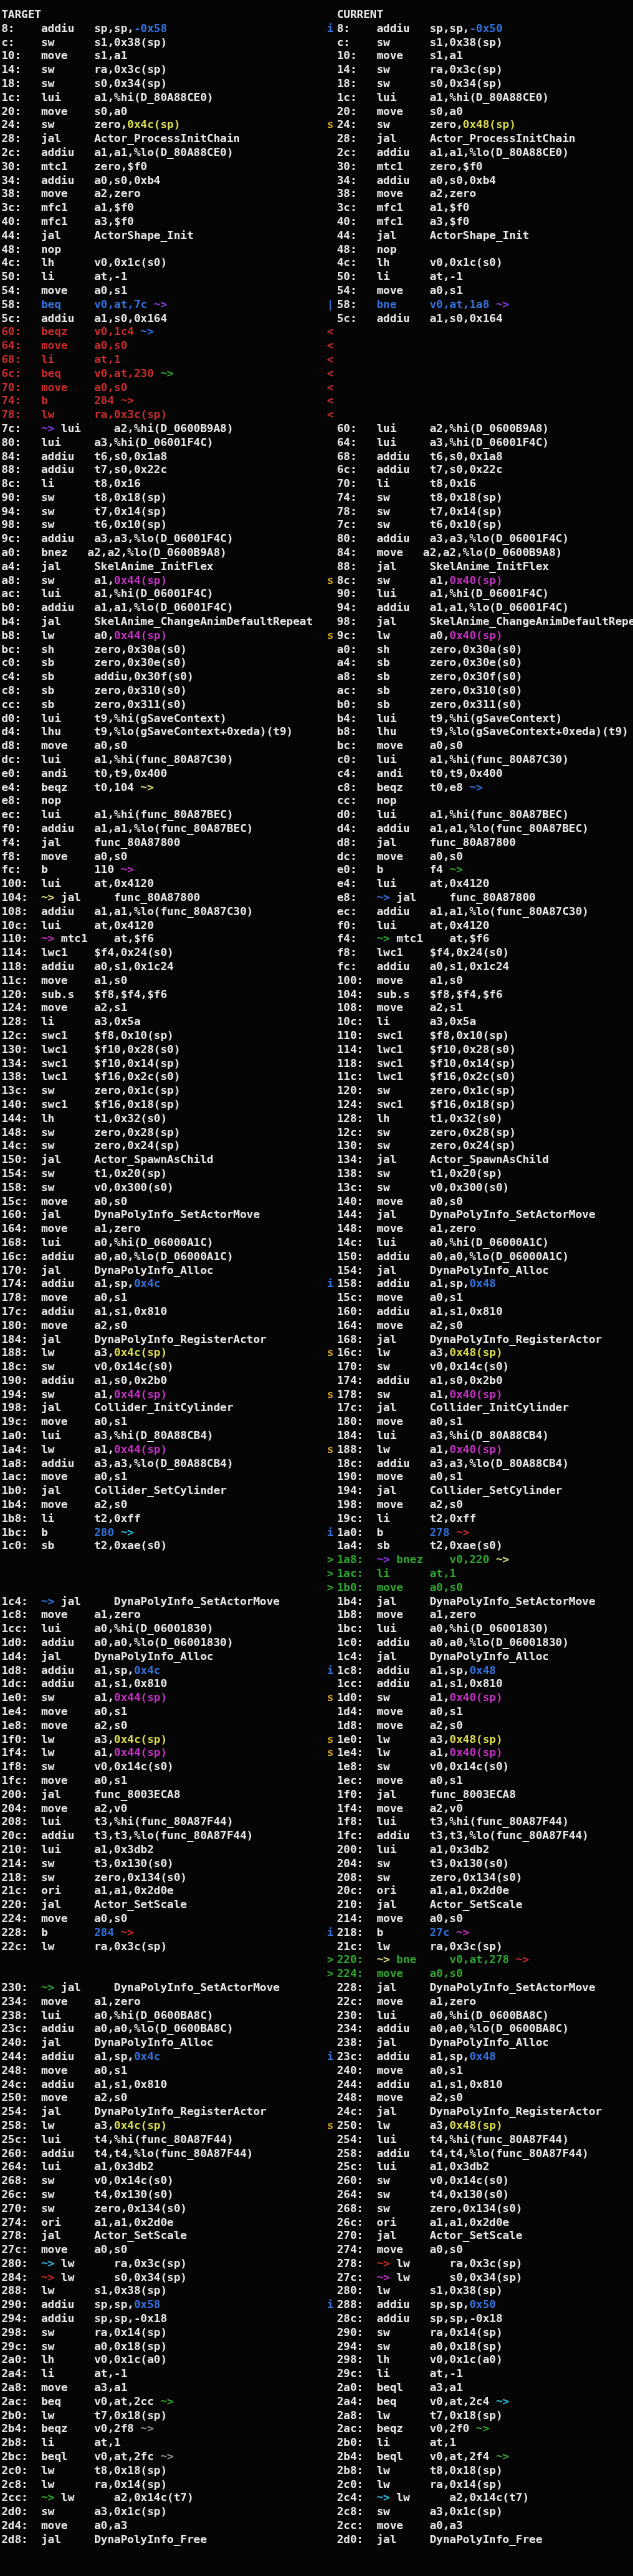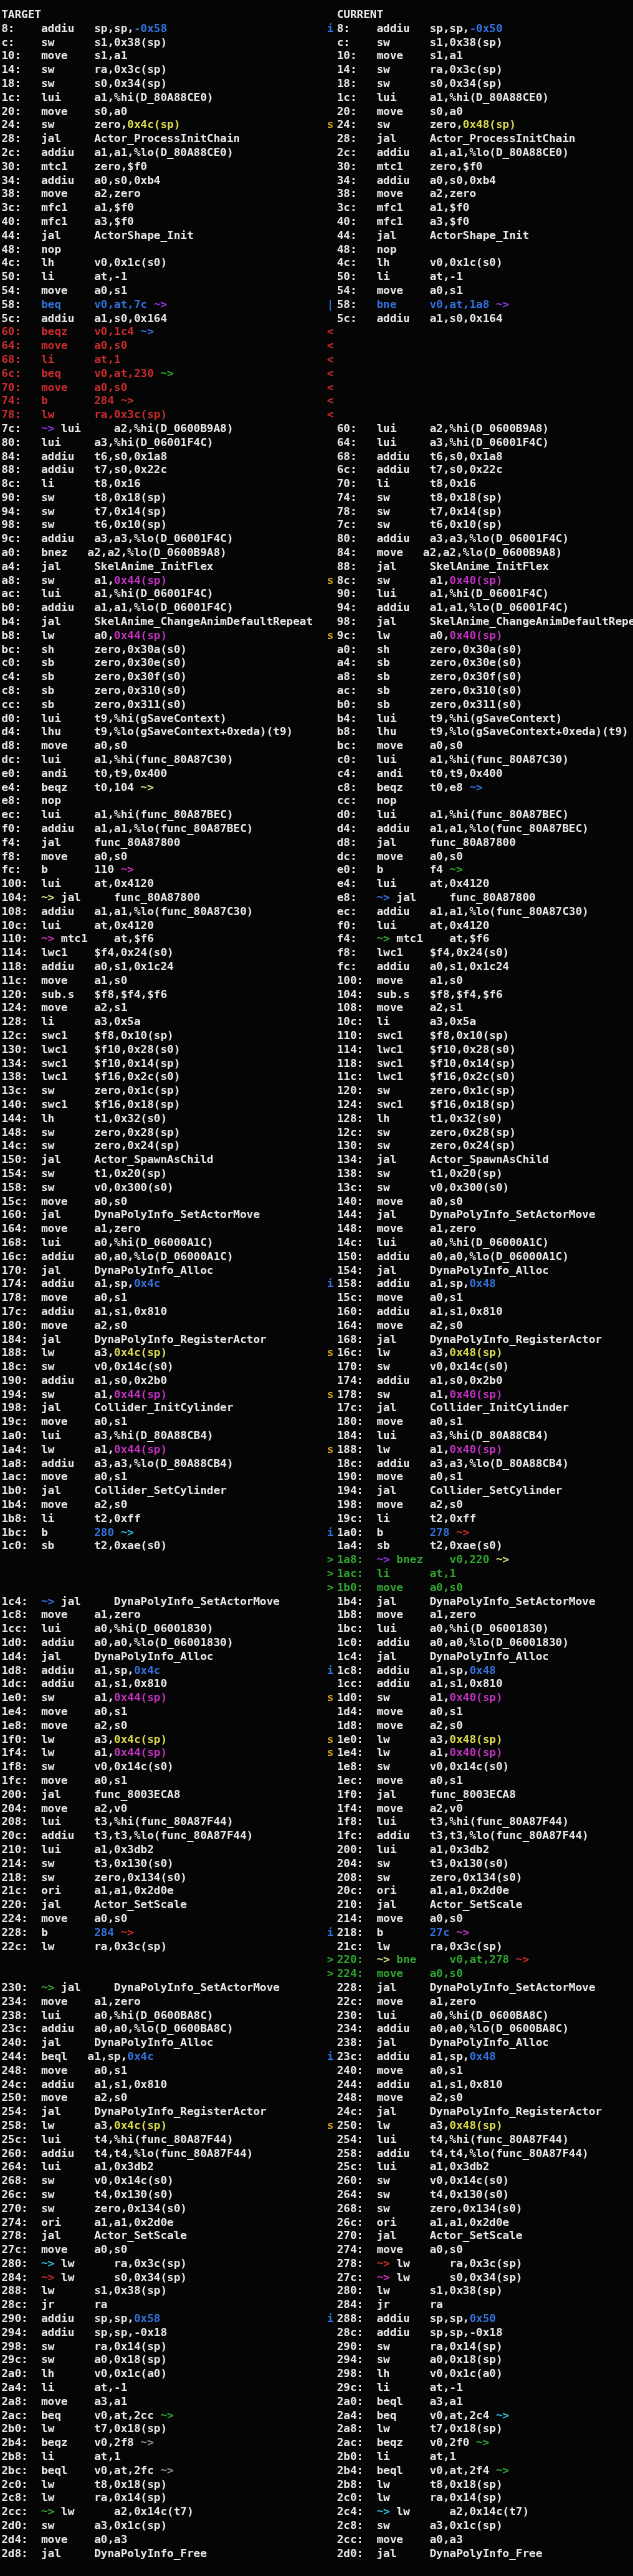--- a/index.html
+++ b/index.html
@@ -75,21 +75,21 @@
       <div class="row"><span class="l"><span class="cd">9c:   addiu   a3,a3,%lo(D_06001F4C)</span></span><span class="r"><span class="cd">80:   addiu   a3,a3,%lo(D_06001F4C)</span></span></div>
       <div class="row"><span class="l"><span class="cd">a0:   bnez   a2,a2,%lo(D_0600B9A8)</span></span><span class="r"><span class="cd">84:   move   a2,a2,%lo(D_0600B9A8)</span></span></div>
       <div class="row"><span class="l"><span class="cd">a4:   jal     SkelAnime_InitFlex</span></span><span class="r"><span class="cd">88:   jal     SkelAnime_InitFlex</span></span></div>
       <div class="row"><span class="l"><span class="cd">a8:   sw      a1,</span><span class="cm">0x44(sp)</span></span><span class="g"><span class="cK">s</span></span><span class="r"><span class="cd">8c:   sw      a1,</span><span class="cm">0x40(sp)</span></span></div>
       <div class="row"><span class="l"><span class="cd">ac:   lui     a1,%hi(D_06001F4C)</span></span><span class="r"><span class="cd">90:   lui     a1,%hi(D_06001F4C)</span></span></div>
       <div class="row"><span class="l"><span class="cd">b0:   addiu   a1,a1,%lo(D_06001F4C)</span></span><span class="r"><span class="cd">94:   addiu   a1,a1,%lo(D_06001F4C)</span></span></div>
       <div class="row"><span class="l"><span class="cd">b4:   jal     SkelAnime_ChangeAnimDefaultRepeat</span></span><span class="r"><span class="cd">98:   jal     SkelAnime_ChangeAnimDefaultRepeat</span></span></div>
       <div class="row"><span class="l"><span class="cd">b8:   lw      a0,</span><span class="cm">0x44(sp)</span></span><span class="g"><span class="cK">s</span></span><span class="r"><span class="cd">9c:   lw      a0,</span><span class="cm">0x40(sp)</span></span></div>
       <div class="row"><span class="l"><span class="cd">bc:   sh      zero,0x30a(s0)</span></span><span class="r"><span class="cd">a0:   sh      zero,0x30a(s0)</span></span></div>
       <div class="row"><span class="l"><span class="cd">c0:   sb      zero,0x30e(s0)</span></span><span class="r"><span class="cd">a4:   sb      zero,0x30e(s0)</span></span></div>
-      <div class="row"><span class="l"><span class="cd">c4:   sb      zero,0x30f(s0)</span></span><span class="r"><span class="cd">a8:   sb      zero,0x30f(s0)</span></span></div>
+      <div class="row"><span class="l"><span class="cd">c4:   sb      addiu,0x30f(s0)</span></span><span class="r"><span class="cd">a8:   sb      zero,0x30f(s0)</span></span></div>
       <div class="row"><span class="l"><span class="cd">c8:   sb      zero,0x310(s0)</span></span><span class="r"><span class="cd">ac:   sb      zero,0x310(s0)</span></span></div>
       <div class="row"><span class="l"><span class="cd">cc:   sb      zero,0x311(s0)</span></span><span class="r"><span class="cd">b0:   sb      zero,0x311(s0)</span></span></div>
       <div class="row"><span class="l"><span class="cd">d0:   lui     t9,%hi(gSaveContext)</span></span><span class="r"><span class="cd">b4:   lui     t9,%hi(gSaveContext)</span></span></div>
       <div class="row"><span class="l"><span class="cd">d4:   lhu     t9,%lo(gSaveContext+0xeda)(t9)</span></span><span class="r"><span class="cd">b8:   lhu     t9,%lo(gSaveContext+0xeda)(t9)</span></span></div>
       <div class="row"><span class="l"><span class="cd">d8:   move    a0,s0</span></span><span class="r"><span class="cd">bc:   move    a0,s0</span></span></div>
       <div class="row"><span class="l"><span class="cd">dc:   lui     a1,%hi(func_80A87C30)</span></span><span class="r"><span class="cd">c0:   lui     a1,%hi(func_80A87C30)</span></span></div>
       <div class="row"><span class="l"><span class="cd">e0:   andi    t0,t9,0x400</span></span><span class="r"><span class="cd">c4:   andi    t0,t9,0x400</span></span></div>
       <div class="row"><span class="l"><span class="cd">e4:   beqz    t0,104 </span><span class="cY">~&gt;</span></span><span class="r"><span class="cd">c8:   beqz    t0,e8 </span><span class="cb">~&gt;</span></span></div>
       <div class="row"><span class="l"><span class="cd">e8:   nop</span></span><span class="r"><span class="cd">cc:   nop</span></span></div>
       <div class="row"><span class="l"><span class="cd">ec:   lui     a1,%hi(func_80A87BEC)</span></span><span class="r"><span class="cd">d0:   lui     a1,%hi(func_80A87BEC)</span></span></div>
@@ -175,39 +175,38 @@
       <div class="row"><span class="l"><span class="cd">224:  move    a0,s0</span></span><span class="r"><span class="cd">214:  move    a0,s0</span></span></div>
       <div class="row"><span class="l"><span class="cd">228:  b       </span><span class="cb">284</span><span class="cd"> </span><span class="cr">~&gt;</span></span><span class="g"><span class="cb">i</span></span><span class="r"><span class="cd">218:  b       </span><span class="cb">27c</span><span class="cd"> </span><span class="cm">~&gt;</span></span></div>
       <div class="row"><span class="l"><span class="cd">22c:  lw      ra,0x3c(sp)</span></span><span class="r"><span class="cd">21c:  lw      ra,0x3c(sp)</span></span></div>
       <div class="row"><span class="g"><span class="cg">&gt;</span></span><span class="r"><span class="cg">220:  </span><span class="cY">~&gt;</span><span class="cg"> bne     v0,at,278 </span><span class="cr">~&gt;</span></span></div>
       <div class="row"><span class="g"><span class="cg">&gt;</span></span><span class="r"><span class="cg">224:  move    a0,s0</span></span></div>
       <div class="row"><span class="l"><span class="cd">230:  </span><span class="cg">~&gt;</span><span class="cd"> jal     DynaPolyInfo_SetActorMove</span></span><span class="r"><span class="cd">228:  jal     DynaPolyInfo_SetActorMove</span></span></div>
       <div class="row"><span class="l"><span class="cd">234:  move    a1,zero</span></span><span class="r"><span class="cd">22c:  move    a1,zero</span></span></div>
       <div class="row"><span class="l"><span class="cd">238:  lui     a0,%hi(D_0600BA8C)</span></span><span class="r"><span class="cd">230:  lui     a0,%hi(D_0600BA8C)</span></span></div>
       <div class="row"><span class="l"><span class="cd">23c:  addiu   a0,a0,%lo(D_0600BA8C)</span></span><span class="r"><span class="cd">234:  addiu   a0,a0,%lo(D_0600BA8C)</span></span></div>
       <div class="row"><span class="l"><span class="cd">240:  jal     DynaPolyInfo_Alloc</span></span><span class="r"><span class="cd">238:  jal     DynaPolyInfo_Alloc</span></span></div>
-      <div class="row"><span class="l"><span class="cd">244:  beql   a1,sp,</span><span class="cb">0x4c</span></span><span class="g"><span class="cb">i</span></span><span class="r"><span class="cd">23c:  addiu   a1,sp,</span><span class="cb">0x48</span></span></div>
+      <div class="row"><span class="l"><span class="cd">244:  addiu   a1,sp,</span><span class="cb">0x4c</span></span><span class="g"><span class="cb">i</span></span><span class="r"><span class="cd">23c:  addiu   a1,sp,</span><span class="cb">0x48</span></span></div>
       <div class="row"><span class="l"><span class="cd">248:  move    a0,s1</span></span><span class="r"><span class="cd">240:  move    a0,s1</span></span></div>
       <div class="row"><span class="l"><span class="cd">24c:  addiu   a1,s1,0x810</span></span><span class="r"><span class="cd">244:  addiu   a1,s1,0x810</span></span></div>
       <div class="row"><span class="l"><span class="cd">250:  move    a2,s0</span></span><span class="r"><span class="cd">248:  move    a2,s0</span></span></div>
       <div class="row"><span class="l"><span class="cd">254:  jal     DynaPolyInfo_RegisterActor</span></span><span class="r"><span class="cd">24c:  jal     DynaPolyInfo_RegisterActor</span></span></div>
       <div class="row"><span class="l"><span class="cd">258:  lw      a3,</span><span class="cy">0x4c(sp)</span></span><span class="g"><span class="cK">s</span></span><span class="r"><span class="cd">250:  lw      a3,</span><span class="cy">0x48(sp)</span></span></div>
       <div class="row"><span class="l"><span class="cd">25c:  lui     t4,%hi(func_80A87F44)</span></span><span class="r"><span class="cd">254:  lui     t4,%hi(func_80A87F44)</span></span></div>
       <div class="row"><span class="l"><span class="cd">260:  addiu   t4,t4,%lo(func_80A87F44)</span></span><span class="r"><span class="cd">258:  addiu   t4,t4,%lo(func_80A87F44)</span></span></div>
       <div class="row"><span class="l"><span class="cd">264:  lui     a1,0x3db2</span></span><span class="r"><span class="cd">25c:  lui     a1,0x3db2</span></span></div>
       <div class="row"><span class="l"><span class="cd">268:  sw      v0,0x14c(s0)</span></span><span class="r"><span class="cd">260:  sw      v0,0x14c(s0)</span></span></div>
       <div class="row"><span class="l"><span class="cd">26c:  sw      t4,0x130(s0)</span></span><span class="r"><span class="cd">264:  sw      t4,0x130(s0)</span></span></div>
       <div class="row"><span class="l"><span class="cd">270:  sw      zero,0x134(s0)</span></span><span class="r"><span class="cd">268:  sw      zero,0x134(s0)</span></span></div>
       <div class="row"><span class="l"><span class="cd">274:  ori     a1,a1,0x2d0e</span></span><span class="r"><span class="cd">26c:  ori     a1,a1,0x2d0e</span></span></div>
       <div class="row"><span class="l"><span class="cd">278:  jal     Actor_SetScale</span></span><span class="r"><span class="cd">270:  jal     Actor_SetScale</span></span></div>
       <div class="row"><span class="l"><span class="cd">27c:  move    a0,s0</span></span><span class="r"><span class="cd">274:  move    a0,s0</span></span></div>
       <div class="row"><span class="l"><span class="cd">280:  </span><span class="cc">~&gt;</span><span class="cd"> lw      ra,0x3c(sp)</span></span><span class="r"><span class="cd">278:  </span><span class="cr">~&gt;</span><span class="cd"> lw      ra,0x3c(sp)</span></span></div>
       <div class="row"><span class="l"><span class="cd">284:  </span><span class="cr">~&gt;</span><span class="cd"> lw      s0,0x34(sp)</span></span><span class="r"><span class="cd">27c:  </span><span class="cm">~&gt;</span><span class="cd"> lw      s0,0x34(sp)</span></span></div>
       <div class="row"><span class="l"><span class="cd">288:  lw      s1,0x38(sp)</span></span><span class="r"><span class="cd">280:  lw      s1,0x38(sp)</span></span></div>
-      <div class="row"><span class="l"><span class="cd">28c:  jr      ra</span></span><span class="r"><span class="cd">284:  jr      ra</span></span></div>
       <div class="row"><span class="l"><span class="cd">290:  addiu   sp,sp,</span><span class="cb">0x58</span></span><span class="g"><span class="cb">i</span></span><span class="r"><span class="cd">288:  addiu   sp,sp,</span><span class="cb">0x50</span></span></div>
       <div class="row"><span class="l"><span class="cd">294:  addiu   sp,sp,-0x18</span></span><span class="r"><span class="cd">28c:  addiu   sp,sp,-0x18</span></span></div>
       <div class="row"><span class="l"><span class="cd">298:  sw      ra,0x14(sp)</span></span><span class="r"><span class="cd">290:  sw      ra,0x14(sp)</span></span></div>
       <div class="row"><span class="l"><span class="cd">29c:  sw      a0,0x18(sp)</span></span><span class="r"><span class="cd">294:  sw      a0,0x18(sp)</span></span></div>
       <div class="row"><span class="l"><span class="cd">2a0:  lh      v0,0x1c(a0)</span></span><span class="r"><span class="cd">298:  lh      v0,0x1c(a0)</span></span></div>
       <div class="row"><span class="l"><span class="cd">2a4:  li      at,-1</span></span><span class="r"><span class="cd">29c:  li      at,-1</span></span></div>
       <div class="row"><span class="l"><span class="cd">2a8:  move    a3,a1</span></span><span class="r"><span class="cd">2a0:  beql    a3,a1</span></span></div>
       <div class="row"><span class="l"><span class="cd">2ac:  beq     v0,at,2cc </span><span class="cg">~&gt;</span></span><span class="r"><span class="cd">2a4:  beq     v0,at,2c4 </span><span class="cc">~&gt;</span></span></div>
       <div class="row"><span class="l"><span class="cd">2b0:  lw      t7,0x18(sp)</span></span><span class="r"><span class="cd">2a8:  lw      t7,0x18(sp)</span></span></div>
       <div class="row"><span class="l"><span class="cd">2b4:  beqz    v0,2f8 </span><span class="cA">~&gt;</span></span><span class="r"><span class="cd">2ac:  beqz    v0,2f0 </span><span class="cg">~&gt;</span></span></div>

